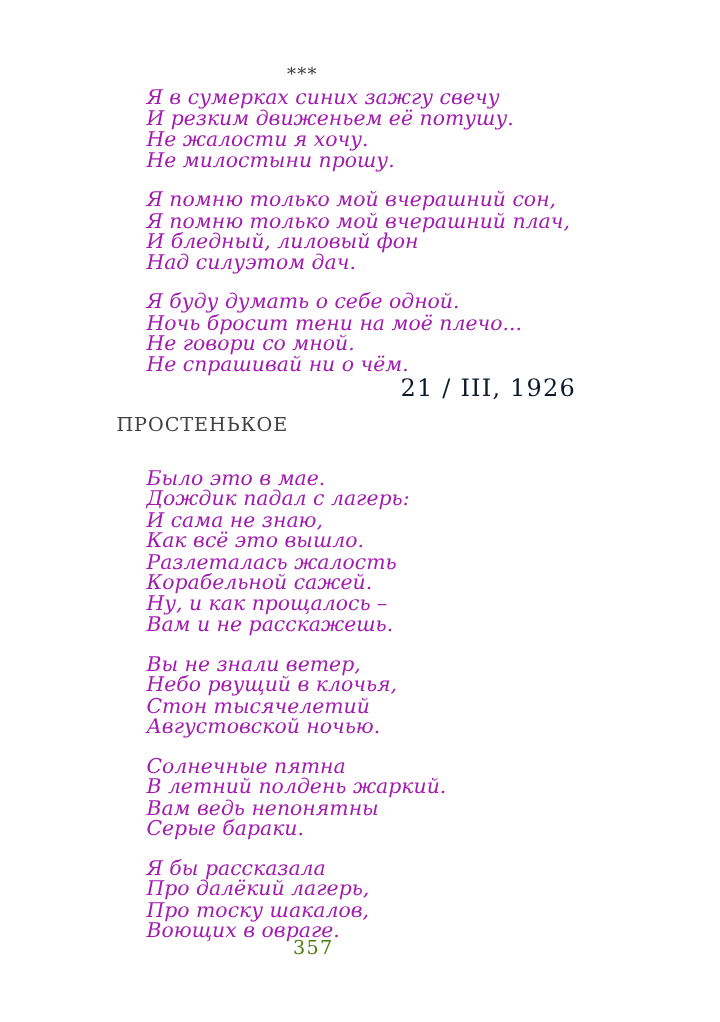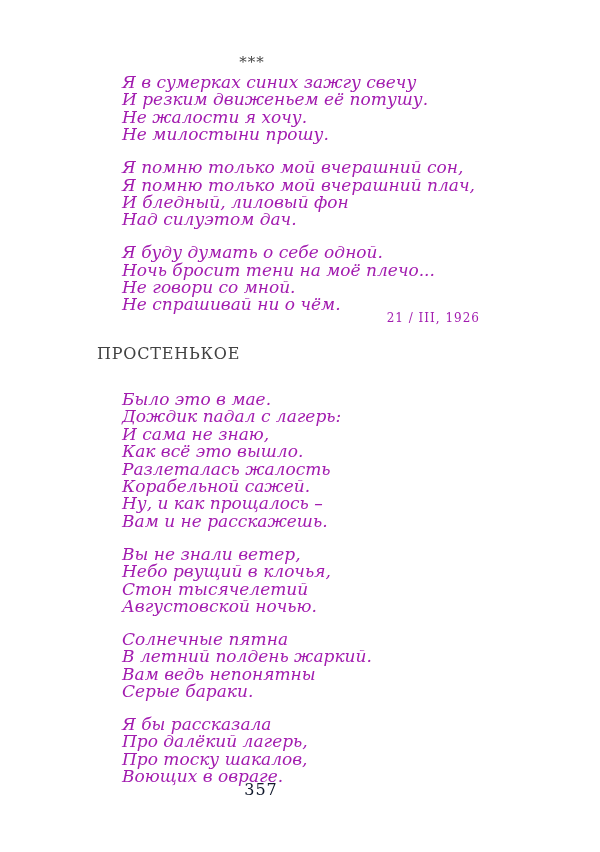--- a/index.html
+++ b/index.html
@@ -37,41 +37,41 @@
   .poem-1 { left: 122px; top: 74px; }
   .poem-2 { left: 122px; top: 391px; }
   .stanza { margin-bottom: 15.5px; }
   .line { display: block; }
   .poem-date {
     position: absolute;
     top: 311px;
     left: 122px;
     width: 358px;
     text-align: right;
-    font-size: 12px;
+    font-size: 20px;
     letter-spacing: 1px;
-    color: #a21caf;
+    color: #0f172a;
   }
   .poem-title {
     position: absolute;
     top: 344px;
     left: 97px;
     font-size: 16px;
     letter-spacing: 0.8px;
     color: #424242;
   }
   .page-number {
     position: absolute;
     top: 780px;
     left: 122px;
     width: 278px;
     text-align: center;
     font-size: 16px;
     letter-spacing: 1px;
-    color: #0f172a;
+    color: #4d7c0f;
   }
 </style>
 </head>
 <body>
 
 <div class="page">
 
   <div class="stars">***</div>
 
   <div class="poem poem-1">

